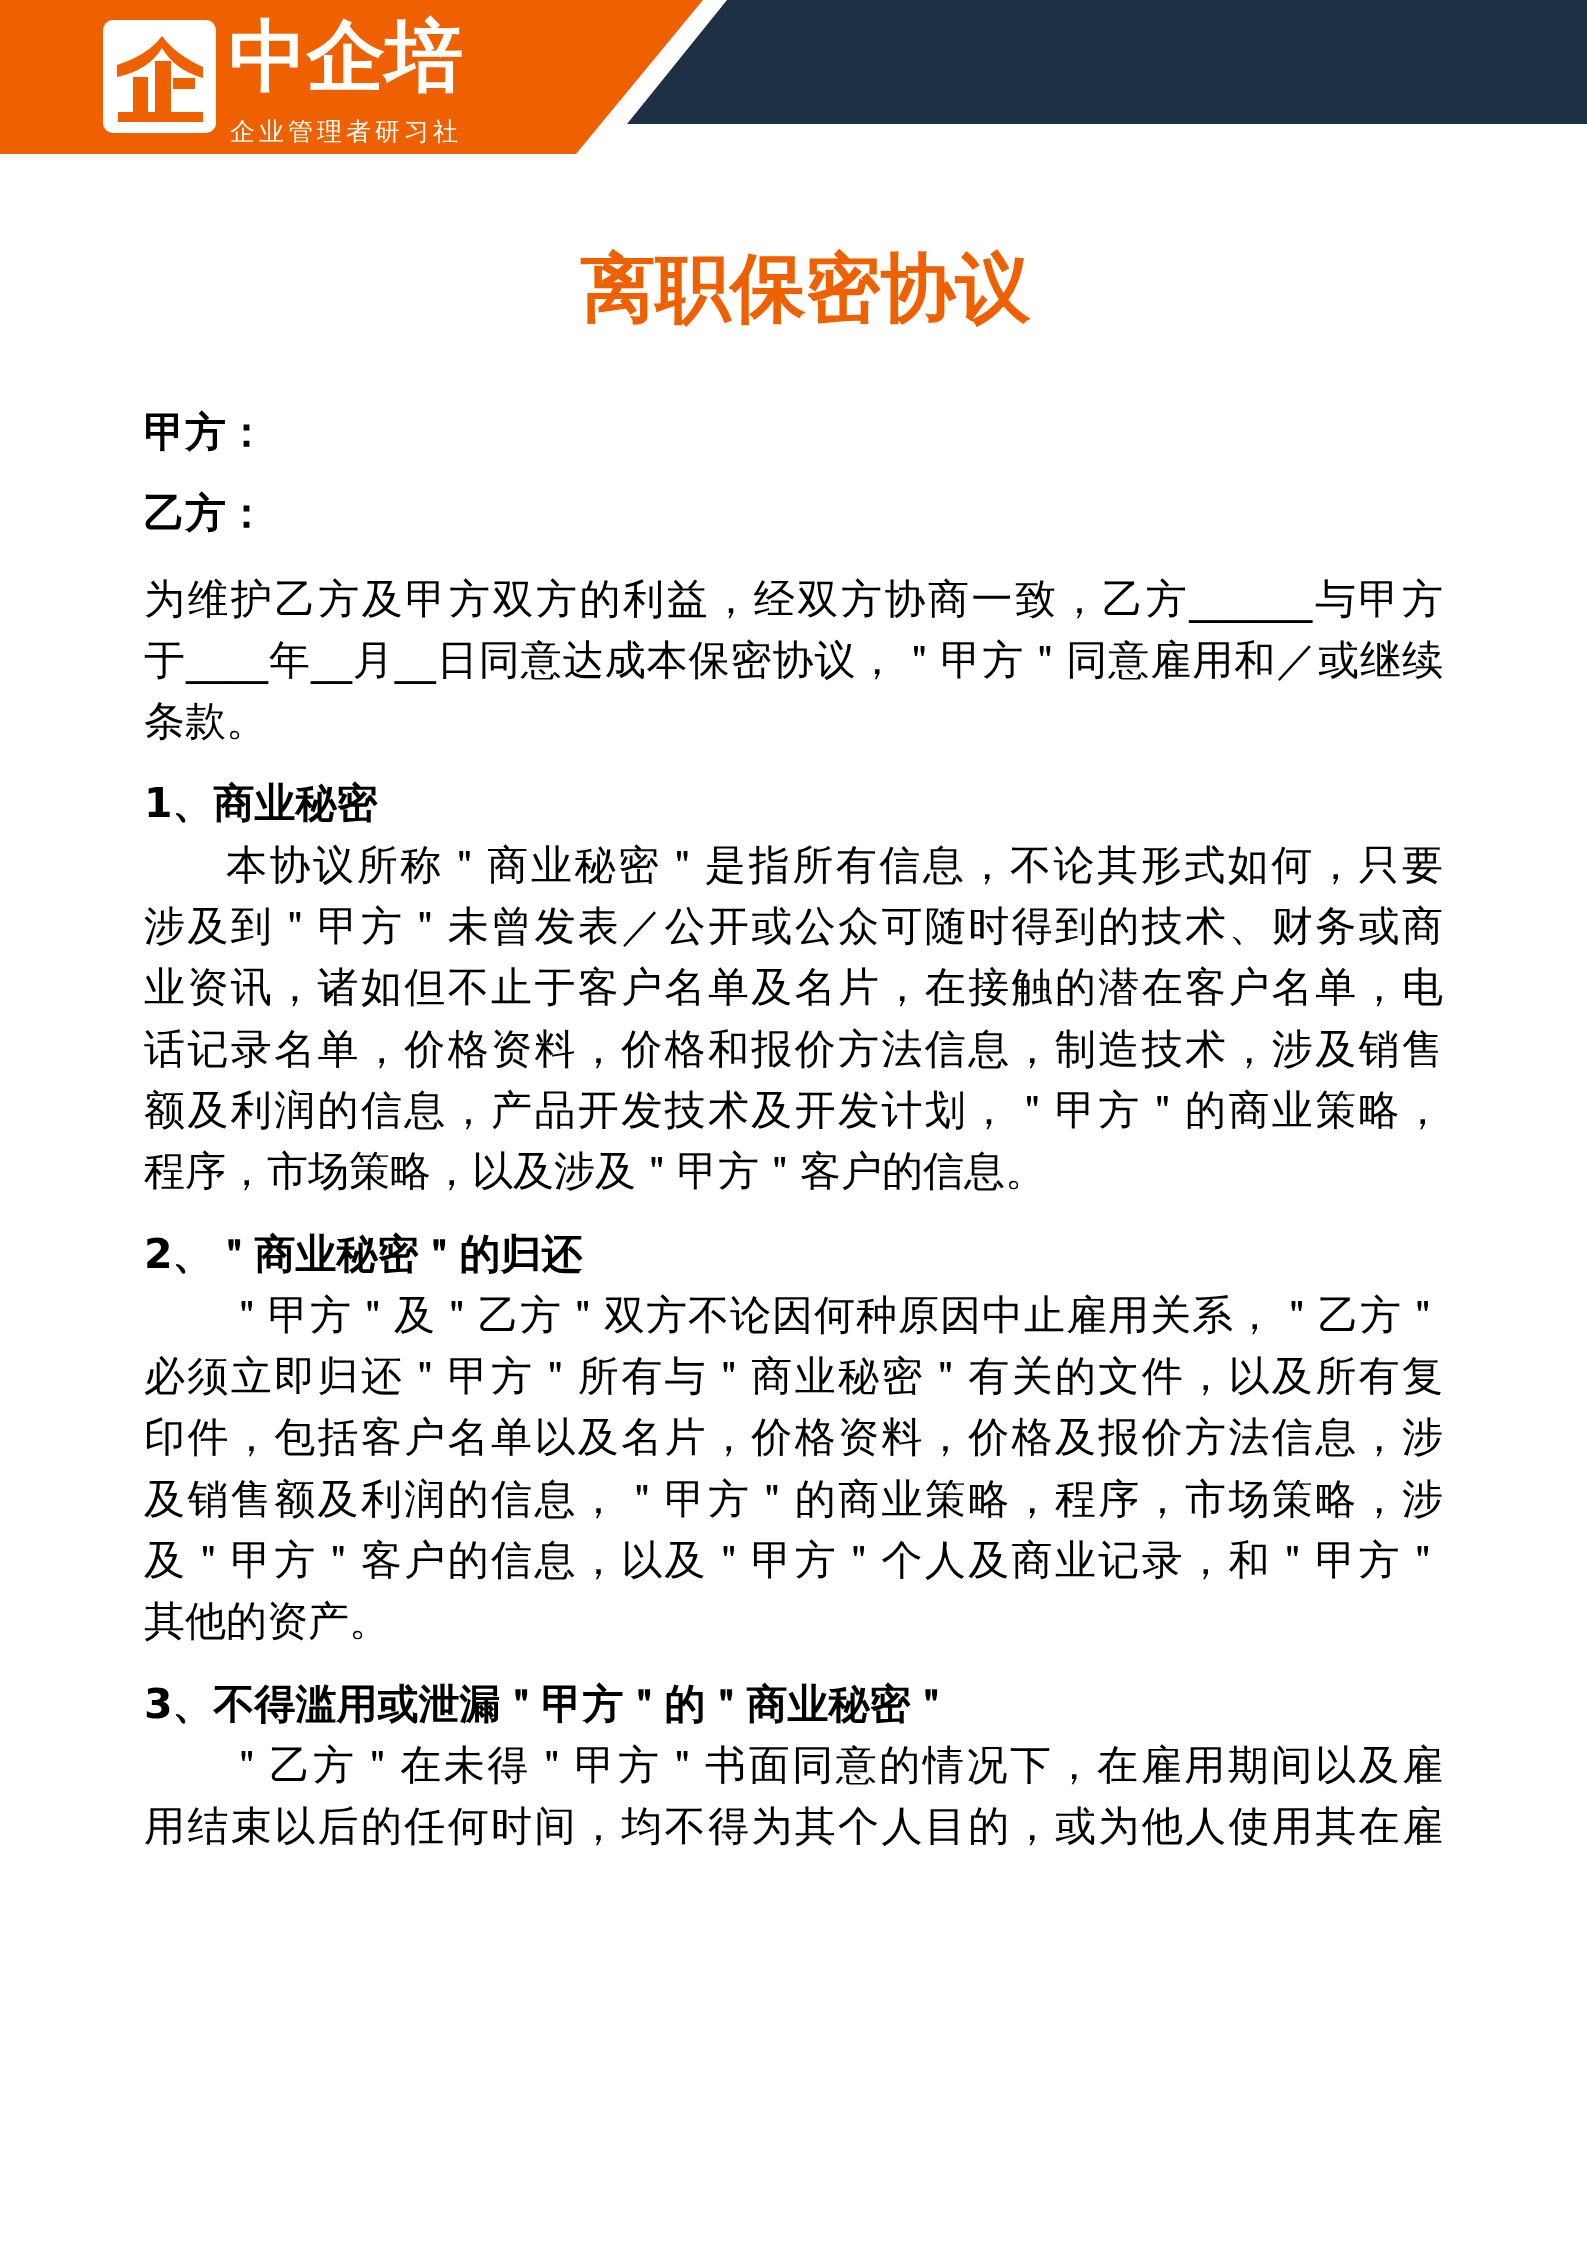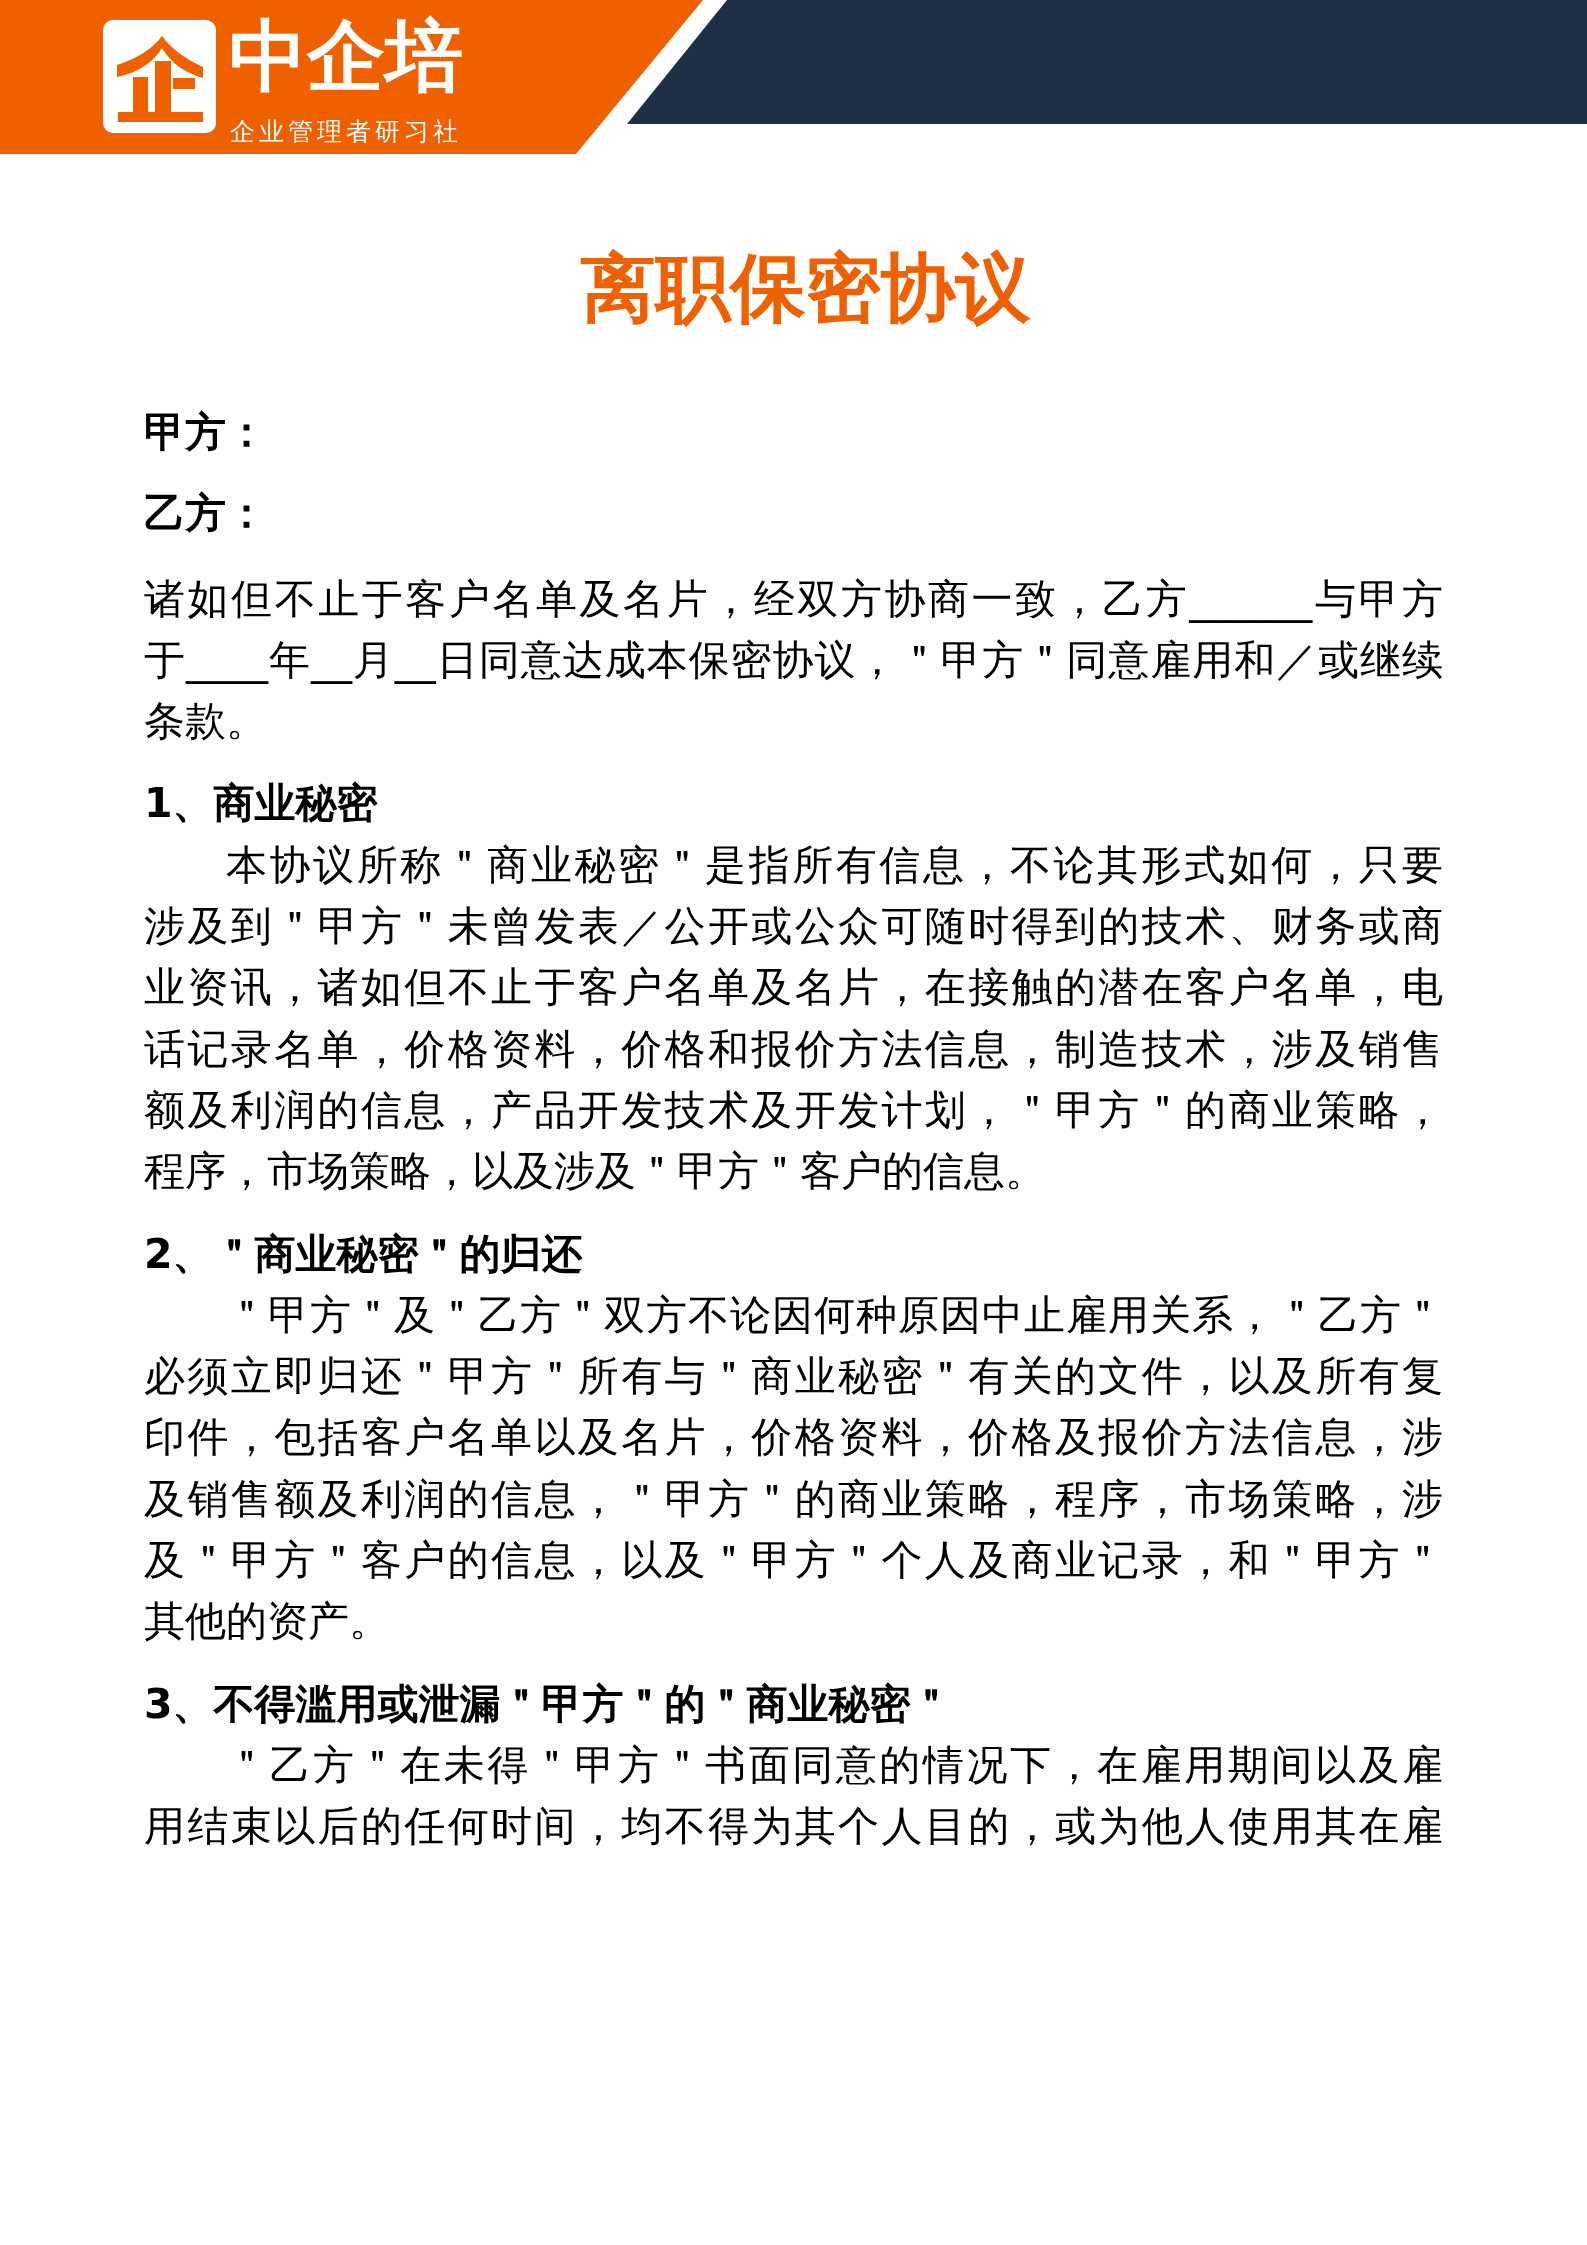--- a/index.html
+++ b/index.html
@@ -108,21 +108,21 @@
   <div class="brand-tagline">企业管理者研习社</div>
 
   <div class="doc-title">离职保密协议</div>
 
   <div class="content">
 
     <div class="line bold">甲方：</div>
     <div class="line bold gap-20">乙方：</div>
 
     <div class="gap-24">
-      <div class="line">诸如但不止于客户名单及名片，经双方协商一致，乙方______与甲方</div>
+      <div class="line">为维护乙方及甲方双方的利益，经双方协商一致，乙方______与甲方</div>
       <div class="line">于____年__月__日同意达成本保密协议，＂甲方＂同意雇用和／或继续</div>
       <div class="line last">条款。</div>
     </div>
 
     <div class="line bold gap-21">1、商业秘密</div>
     <div>
       <div class="line indent">本协议所称＂商业秘密＂是指所有信息，不论其形式如何，只要</div>
       <div class="line">涉及到＂甲方＂未曾发表／公开或公众可随时得到的技术、财务或商</div>
       <div class="line">业资讯，诸如但不止于客户名单及名片，在接触的潜在客户名单，电</div>
       <div class="line">话记录名单，价格资料，价格和报价方法信息，制造技术，涉及销售</div>

